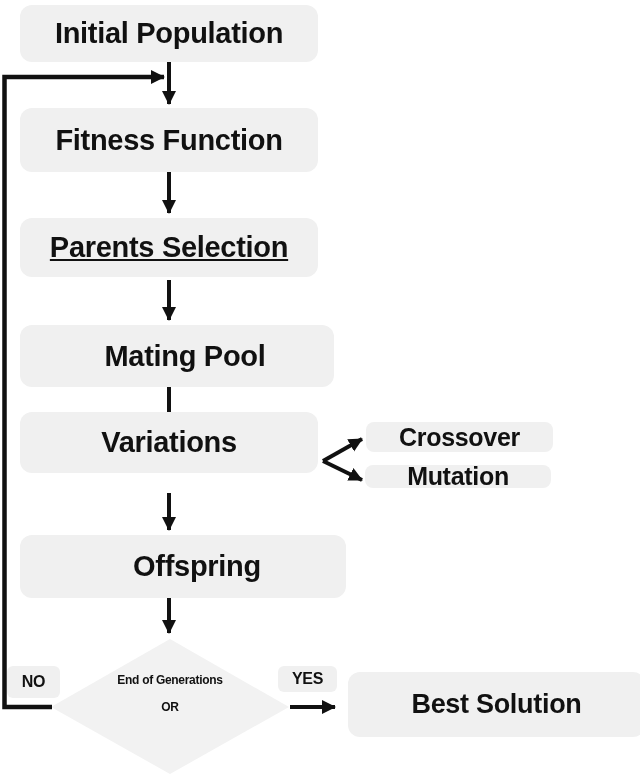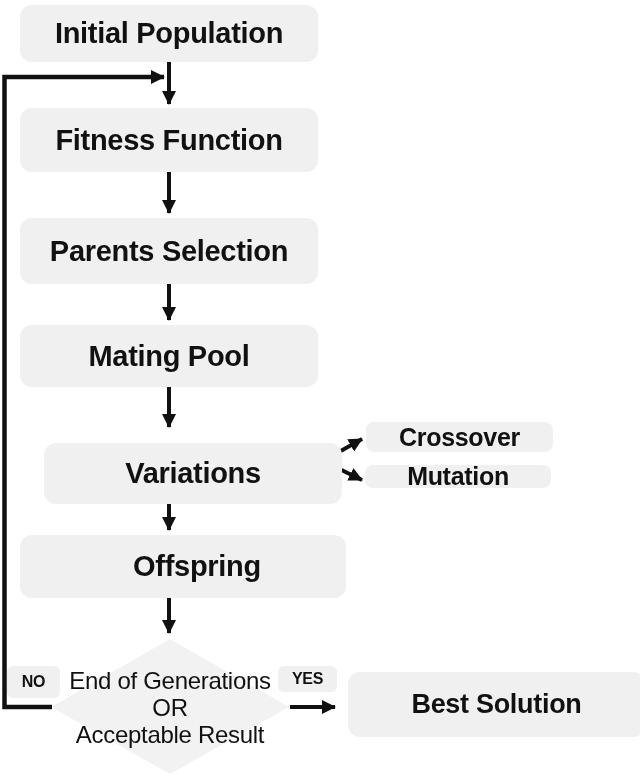--- a/index.html
+++ b/index.html
@@ -20,33 +20,33 @@
     font-weight:700;
     letter-spacing:-0.3px;
     white-space:nowrap;
     z-index:2;
   }
   .main{left:20px;width:298px;font-size:29px;justify-content:center;}
   .side{font-size:25px;border-radius:8px;}
   .tag{font-size:16px;border-radius:6px;background:#f0f0f0;}
   #n-initial   {top:5px;  height:57px;}
   #n-fitness   {top:108px;height:64px;}
-  #n-parents   {top:218px;height:66px;}
-  #n-mating    {top:325px;height:62px;}
-  #n-variations{top:443px;height:61px;margin-left:24px;}
+  #n-parents   {top:218px;height:59px;text-decoration:underline;}
+  #n-mating    {top:325px;height:62px;padding-left:16px;}
+  #n-variations{top:412px;height:61px;}
   #n-offspring {top:535px;height:63px;padding-left:28px;}
   #n-crossover {left:366px;top:422px;width:187px;height:30px;}
   #n-mutation  {left:365px;top:465px;width:186px;height:23px;}
   #n-best      {left:348px;top:672px;width:297px;height:65px;font-size:27px;}
   #n-no        {left:7px;  top:666px;width:53px;height:32px;}
   #n-yes       {left:278px;top:666px;width:59px;height:26px;}
   #decision-text{
     position:absolute;left:50px;top:667px;width:240px;
-    text-align:center;color:#111111;font-weight:400;
-    font-size:24px;line-height:27px;letter-spacing:-0.3px;
+    text-align:center;color:#111111;font-weight:700;
+    font-size:12px;line-height:27px;letter-spacing:-0.3px;
     z-index:2;
   }
 </style>
 </head>
 <body>
 
 <div id="stage">
 
   <svg id="wires" viewBox="0 0 640 778" xmlns="http://www.w3.org/2000/svg">
     <defs>
@@ -100,21 +100,20 @@
     <span>Mutation</span>
   </div>
 
   <div class="node main" id="n-offspring">
     <span>Offspring</span>
   </div>
 
   <div id="decision-text">
     <div>End of Generations</div>
     <div>OR</div>
-    <div>Acceptable Result</div>
   </div>
 
   <div class="node tag" id="n-no">
     <span>NO</span>
   </div>
 
   <div class="node tag" id="n-yes">
     <span>YES</span>
   </div>
 

